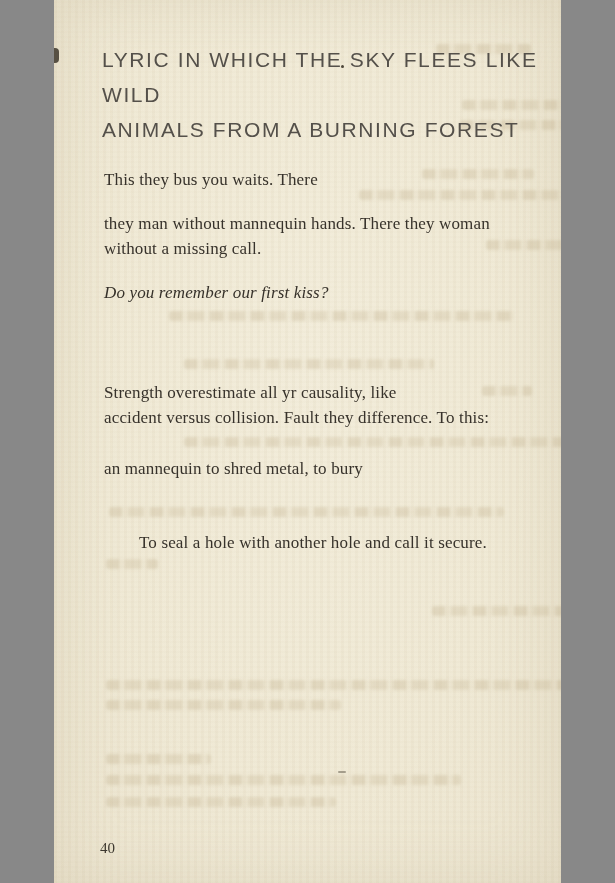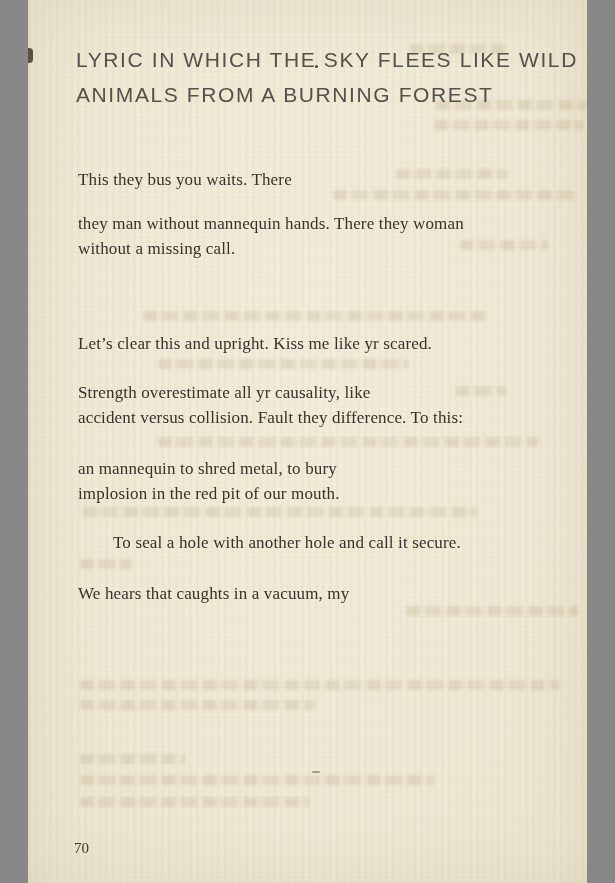--- a/index.html
+++ b/index.html
@@ -2,21 +2,21 @@
 <html><head>
 <meta charset="utf-8">
 <style>
   html, body {
     margin: 0;
     padding: 0;
     background: #888;
   }
   .page {
     position: relative;
-    width: 559px;
+    width: 507px;
     height: 883px;
     margin: 0 auto;
     background-color: #efe8d4;
     background-image:
       repeating-linear-gradient(90deg, rgba(214,203,178,0.10) 0px, rgba(214,203,178,0.10) 3px, rgba(255,252,240,0.08) 3px, rgba(255,252,240,0.08) 7px),
       repeating-linear-gradient(0deg, rgba(220,210,185,0.07) 0px, rgba(220,210,185,0.07) 2px, rgba(250,246,232,0.05) 2px, rgba(250,246,232,0.05) 5px),
       radial-gradient(ellipse at 50% 40%, #f1ebd8 0%, #eee7d2 60%, #e9e1cb 100%);
     overflow: hidden;
     box-shadow: inset 0 0 60px rgba(190,178,148,0.25);
     font-family: "Liberation Serif", serif;
@@ -126,39 +126,37 @@
 
   <div class="stanza" style="top:168px;">
     <div class="poem-line">This they bus you waits. There</div>
   </div>
 
   <div class="stanza" style="top:212px;">
     <div class="poem-line">they man without mannequin hands. There they woman</div>
     <div class="poem-line">without a missing call.</div>
   </div>
 
+  <div class="stanza italic" style="top:281px;">
+    <div class="poem-line">Do you remember our first kiss?</div>
+  </div>
 
-  <div class="stanza" style="top:332px;">
-    <div class="poem-line">Let’s clear this and upright. Kiss me like yr scared.</div>
-  </div>
 
   <div class="stanza" style="top:381px;">
     <div class="poem-line">Strength overestimate all yr causality, like</div>
     <div class="poem-line">accident versus collision. Fault they difference. To this:</div>
   </div>
 
   <div class="stanza" style="top:457px;">
     <div class="poem-line">an mannequin to shred metal, to bury</div>
-    <div class="poem-line">implosion in the red pit of our mouth.</div>
   </div>
 
   <div class="stanza" style="top:531px;margin-left:35px;">
     <div class="poem-line">To seal a hole with another hole and call it secure.</div>
   </div>
 
   <div class="stanza" style="top:582px;">
-    <div class="poem-line">We hears that caughts in a vacuum, my</div>
   </div>
 
 
-  <div class="page-number">70</div>
+  <div class="page-number">40</div>
 
 </div>
 
 </body></html>

